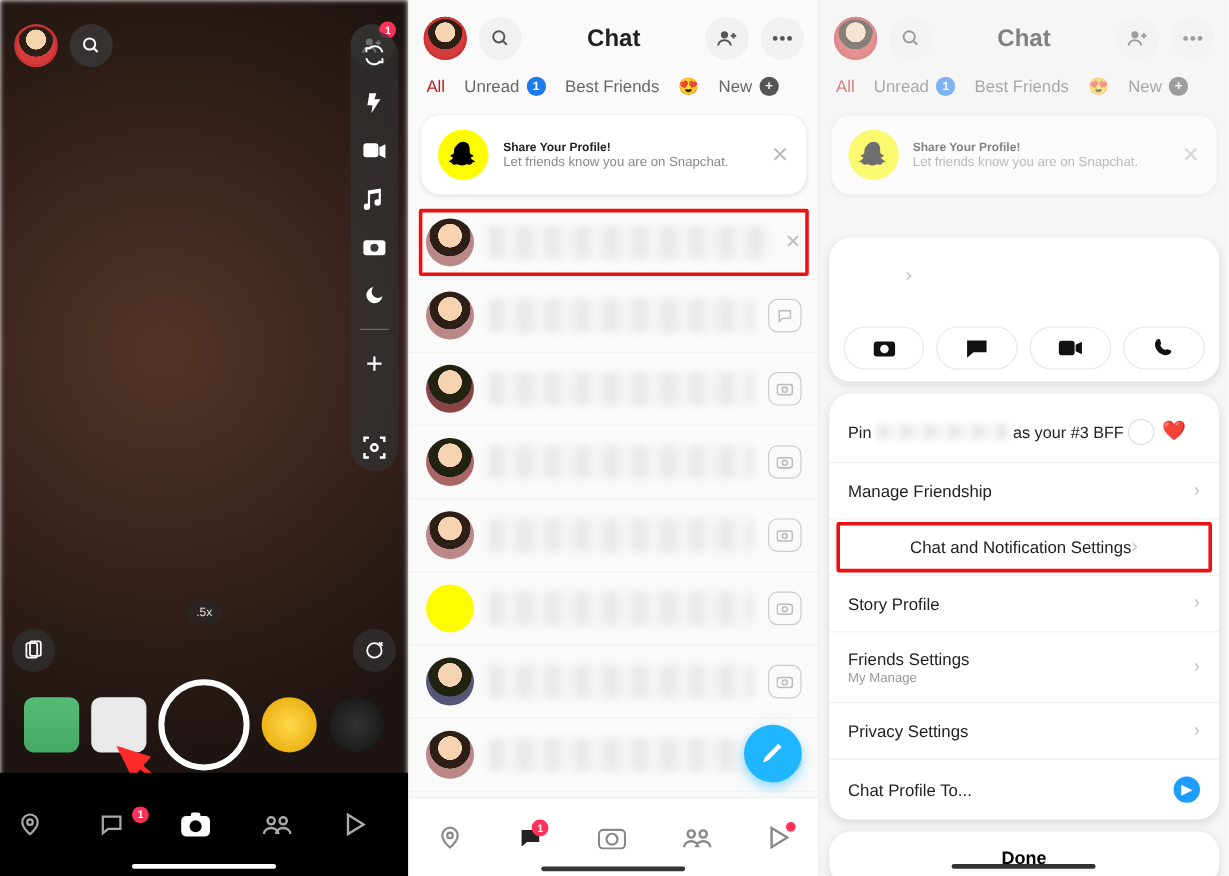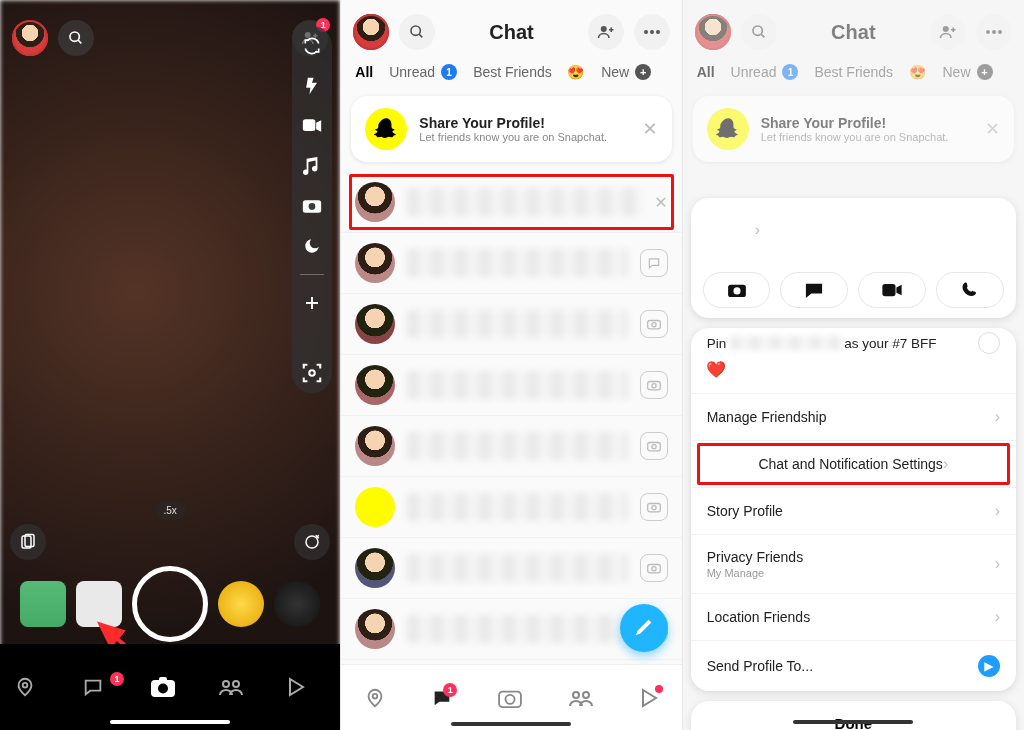--- a/index.html
+++ b/index.html
@@ -75,31 +75,31 @@
   }
 
   
   .hdr {
     display:flex; align-items:center; gap:10px; padding:14px 12px 8px;justify-content:center;
   }
   .hdr-title { flex:1; text-align:center; font-size:20px; font-weight:600; color:#222; }
   .icon-btn-g { width:36px;height:36px;border-radius:50%;background:#f1f1f1;color:#555;display:flex;align-items:center;justify-content:center;font-size:16px;}
   .filters { display:flex; gap:16px; padding:6px 14px 10px; align-items:center; font-size:14px; color:#666; }
   .filter { display:flex; align-items:center; gap:6px; }
-  .filter.active { color:#000000; font-weight:700; }
+  .filter.active { color:#b91c1c; font-weight:400; }
   .count-bubble { width:16px;height:16px;border-radius:50%;background:#1f7cf0;color:#fff;font-size:10px;display:flex;align-items:center;justify-content:center;font-weight:700;}
   .plus-bubble { width:16px;height:16px;border-radius:50%;background:#555;color:#fff;font-size:11px;display:flex;align-items:center;justify-content:center;font-weight:700;}
 
   .promo {
     margin: 6px 10px; padding:12px 14px; border-radius:16px;
     background:#fff; box-shadow:0 1px 4px rgba(0,0,0,0.1);
     display:flex; align-items:center; gap:12px;
   }
   .promo-ghost { width:42px;height:42px;border-radius:50%;background:#fffc00;display:flex;align-items:center;justify-content:center;}
-  .promo-title { font-size:14px; font-weight:700; color:#222;}
+  .promo-title { font-size:10px; font-weight:700; color:#222;}
   .promo-sub { font-size:11px; color:#888; }
   .promo-x { color:#bbb; font-size:18px; }
 
   .chat-list { padding: 4px 0 0; }
   .chat-row {
     display:flex; align-items:center; gap:12px; padding:10px 14px;
     border-bottom:1px solid #f1f1f1; position:relative;
   }
   .chat-row .av { width:40px;height:40px;border-radius:50%;
     background: radial-gradient(circle at 50% 36%, #f6d4b1 30%, #2d1f15 31% 52%, #b88 53%); }
@@ -135,21 +135,21 @@
   .quick-row { display:flex; gap:10px; padding:10px 12px;}
   .quick { flex:1; height:36px; border-radius:20px; border:1px solid #e7e7e7;
     display:flex;align-items:center;justify-content:center;font-size:18px;color:#222;}
   .settings-card .srow { padding:14px 16px; display:flex; align-items:center; justify-content:space-between; border-top:1px solid #f1f1f1;}
   .settings-card .srow:first-child { border-top:none;}
   .srow .lab { font-size:14px; color:#222;}
   .srow .sub { font-size:11px; color:#999; display:block; margin-top:2px;}
   .srow.redbox { position:relative;justify-content:center; }
   .srow.redbox::after { content:""; position:absolute; inset:2px 6px; border:3px solid #e11; border-radius:2px; pointer-events:none;}
   .done-btn { margin:0 0 0; padding:14px; text-align:center; font-size:15px; font-weight:600; border-radius:18px; background:#fff; box-shadow:0 2px 8px rgba(0,0,0,0.12);}
-  .pin-row { padding:4px 16px 14px; display:flex; flex-direction:column; gap:6px;}
+  .pin-row { padding:4px 16px 14px; display:flex; flex-direction:row; gap:6px;margin-top:17px;}
   .pin-text { font-size:13.5px;color:#222; display:flex; align-items:center; gap:4px; flex-wrap:wrap;}
   .pin-blur { display:inline-block; width:110px; height:14px;
     background: repeating-linear-gradient(90deg,#eaeaea 0 10px,#f6f6f6 10px 20px);
     filter: blur(3px); border-radius:3px;}
   .heart { font-size:16px;}
   .ring { width:22px;height:22px;border-radius:50%;border:1.5px solid #ddd; margin-left:auto;}
   .send-arrow { width:22px;height:22px;border-radius:50%;background:#1f9dff;display:flex;align-items:center;justify-content:center;color:#fff;font-size:12px;}
   .p3-home-ind { position:absolute; bottom:6px; left:50%; transform:translateX(-50%); width:120px;height:4px;border-radius:3px;background:#333;}
 
   svg { display:block; }
@@ -569,47 +569,47 @@
               </svg>
             </div>
         </div>
       </div>
 
       <div class="card settings-card">
         <div class="pin-row">
           <div class="pin-text">
             <span>Pin</span>
             <span class="pin-blur"></span>
-            <span>as your #7 BFF</span>
+            <span>as your #3 BFF</span>
             <span class="ring"></span>
           </div>
           <span class="heart">❤️</span>
         </div>
         <div class="srow">
             <span class="lab">Manage Friendship</span>
             <span class="chev">›</span>
           </div>
         <div class="srow redbox">
             <span class="lab">Chat and Notification Settings</span>
             <span class="chev">›</span>
           </div>
         <div class="srow">
             <span class="lab">Story Profile</span>
             <span class="chev">›</span>
           </div>
         <div class="srow">
-            <span class="lab"><span>Privacy Friends</span><span class="sub">My Manage</span></span>
+            <span class="lab"><span>Friends Settings</span><span class="sub">My Manage</span></span>
             <span class="chev">›</span>
           </div>
         <div class="srow">
-            <span class="lab">Location Friends</span>
+            <span class="lab">Privacy Settings</span>
             <span class="chev">›</span>
           </div>
         <div class="srow">
-            <span class="lab">Send Profile To...</span>
+            <span class="lab">Chat Profile To...</span>
             <span class="send-arrow">▶</span>
           </div>
       </div>
 
       <div class="done-btn">Done</div>
     </div>
     <div class="p3-home-ind"></div>
   </div>
 
 </div>

